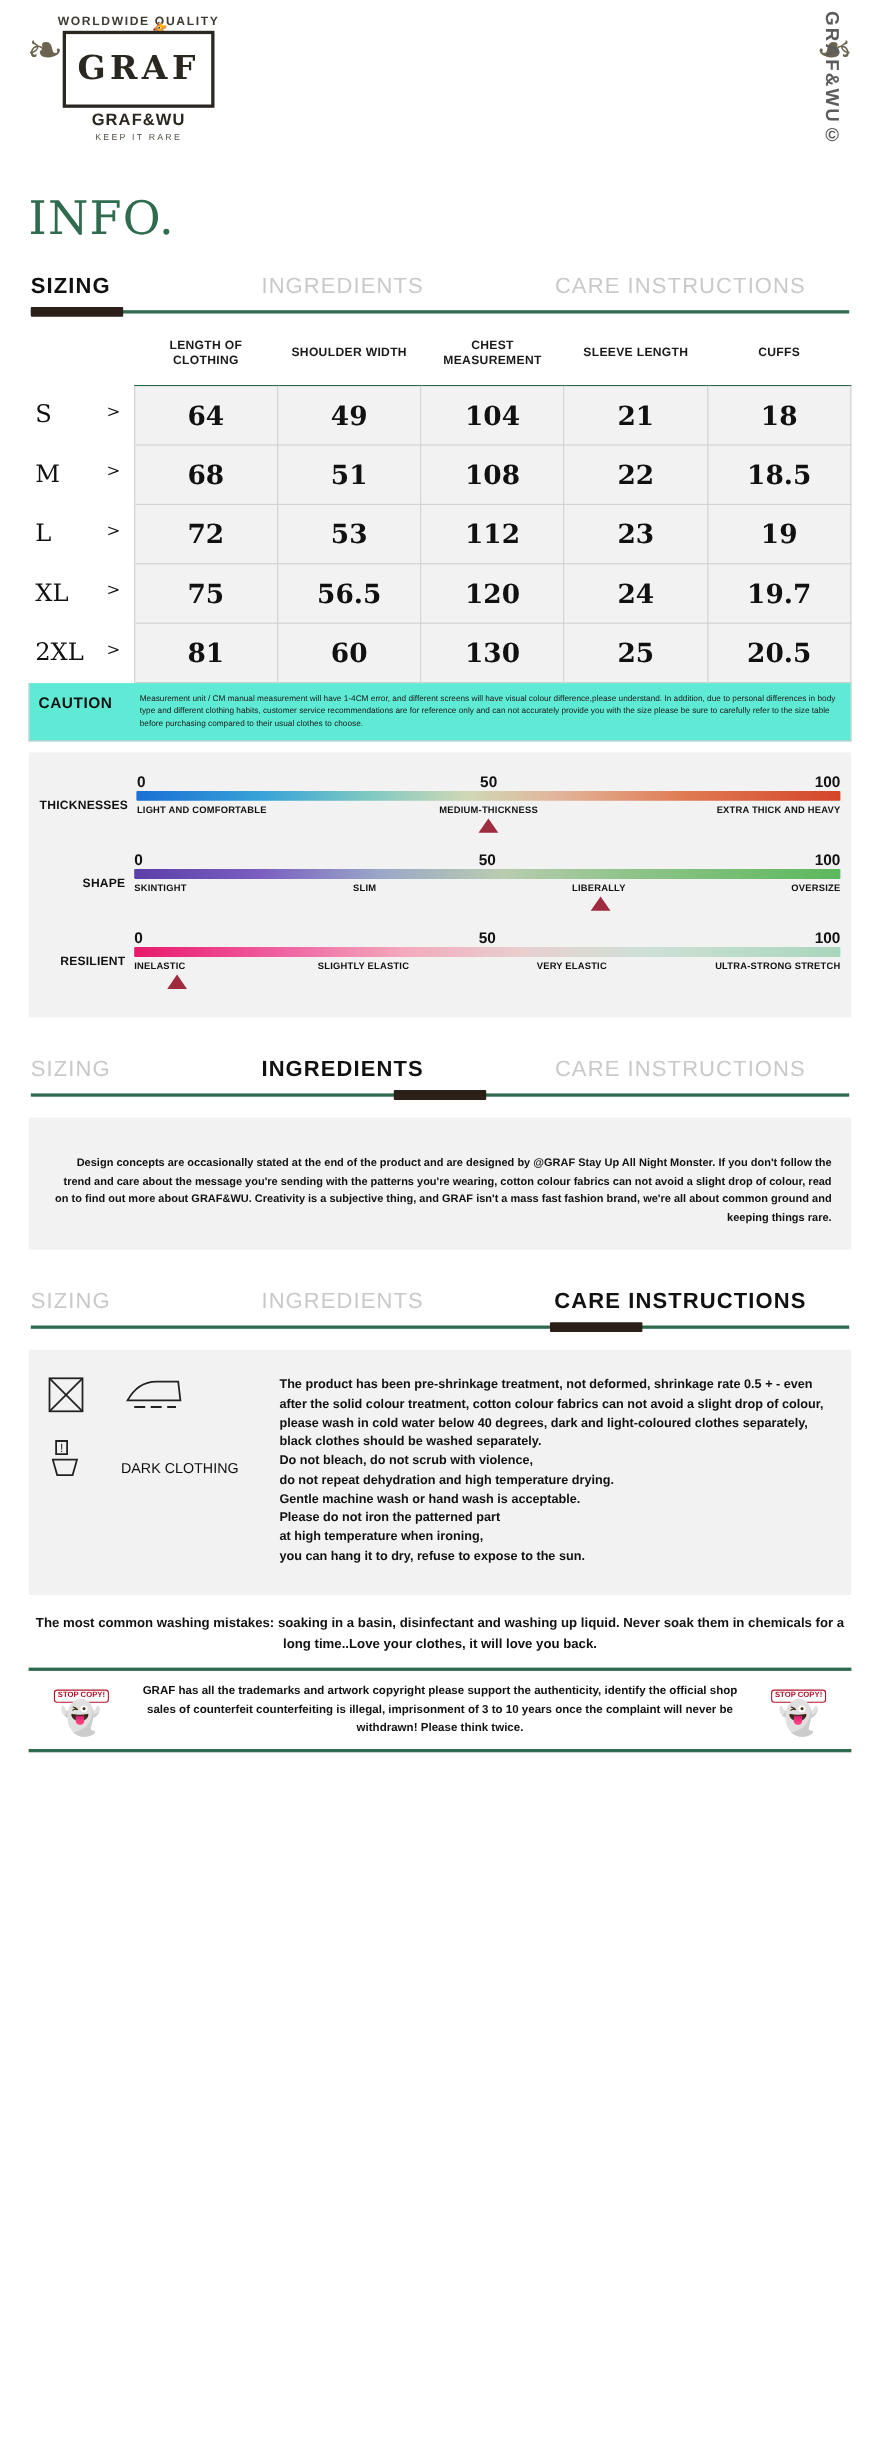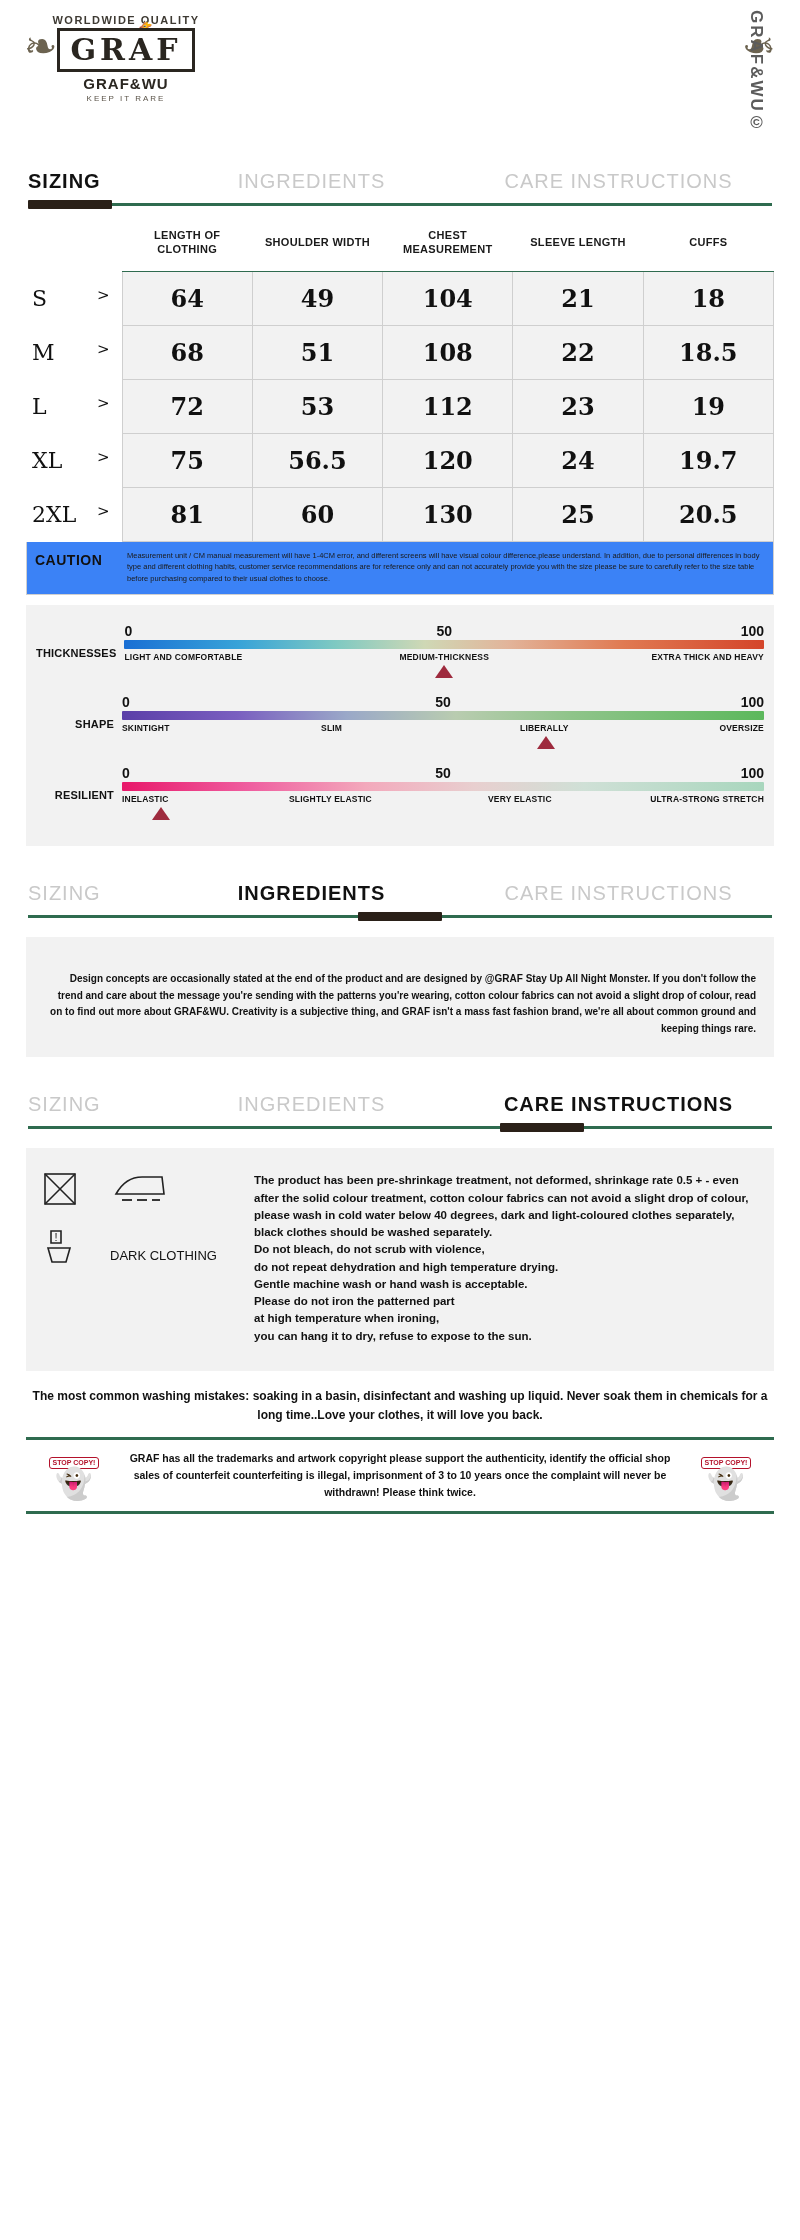--- a/index.html
+++ b/index.html
@@ -15,21 +15,21 @@
   
   .logo-row { position: relative; height: 170px; }
   .logo-block {
     position: absolute; left: 10px; top: 14px; width: 180px; text-align: center;
   }
   .logo-arc {
     font-size: 11px; letter-spacing: 1.5px; font-weight: bold; color: #3e3a33;
     margin-bottom: 2px;
   }
   .logo-box {
-    border: 3px solid #2a2620; background: #fff; padding: 4px 10px;
+    border: 3px solid #2a2620; background: #fff; padding: 17px 10px;
     display: inline-block; position: relative;
   }
   .logo-word {
     font-family: "DejaVu Serif", serif;
     font-size: 30px; font-weight: bold; letter-spacing: 4px; color: #2a2620;
     line-height: 1;
   }
   .logo-sub {
     font-size: 15px; font-weight: bold; letter-spacing: 1px; color: #2a2620;
     margin-top: 3px;
@@ -96,21 +96,21 @@
     background: #ffffff; border-left: none; border-top: none; border-bottom: none;
     font-size: 22px; font-weight: normal; text-align: left; padding-left: 6px;
     position: relative;
   }
   .sizecell .arrow { position: absolute; right: 12px; font-size: 15px; }
 
   
   .caution {
     display: flex; gap: 10px; align-items: flex-start;
     border: 1px solid #cfcfcf; border-top: none; padding: 8px 8px 10px 8px;
-    background: #3b82f6;
+    background: #5eead4;
   }
   .caution-title {
     font-size: 14px; font-weight: bold; letter-spacing: .5px; flex: 0 0 82px;
     padding-top: 2px;
   }
   .caution-text { font-size: 7.5px; line-height: 1.55; color: #1a1a1a; }
 
   
   .sliders { background: #f2f2f2; padding: 18px 10px 26px 10px; margin-top: 10px; }
   .slider-row { display: flex; align-items: flex-start; margin-bottom: 20px; }
@@ -178,20 +178,21 @@
       <div class="giraffe">🦒</div>
       <div class="logo-box">
         <div class="logo-word">GRAF</div>
       </div>
       <div class="logo-sub">GRAF&amp;WU</div>
       <div class="logo-tag">KEEP IT RARE</div>
     </div>
     <div class="side-brand">GRAF&amp;WU©</div>
   </div>
 
+  <h1 class="info-title">INFO.</h1>
 
   <div class="tabs">
     <div class="tab first active">SIZING</div>
     <div class="tab">INGREDIENTS</div>
     <div class="tab">CARE INSTRUCTIONS</div>
   </div>
   <div class="rule-wrap">
     <div class="rule"></div>
     <div class="marker pos-1"></div>
   </div>

